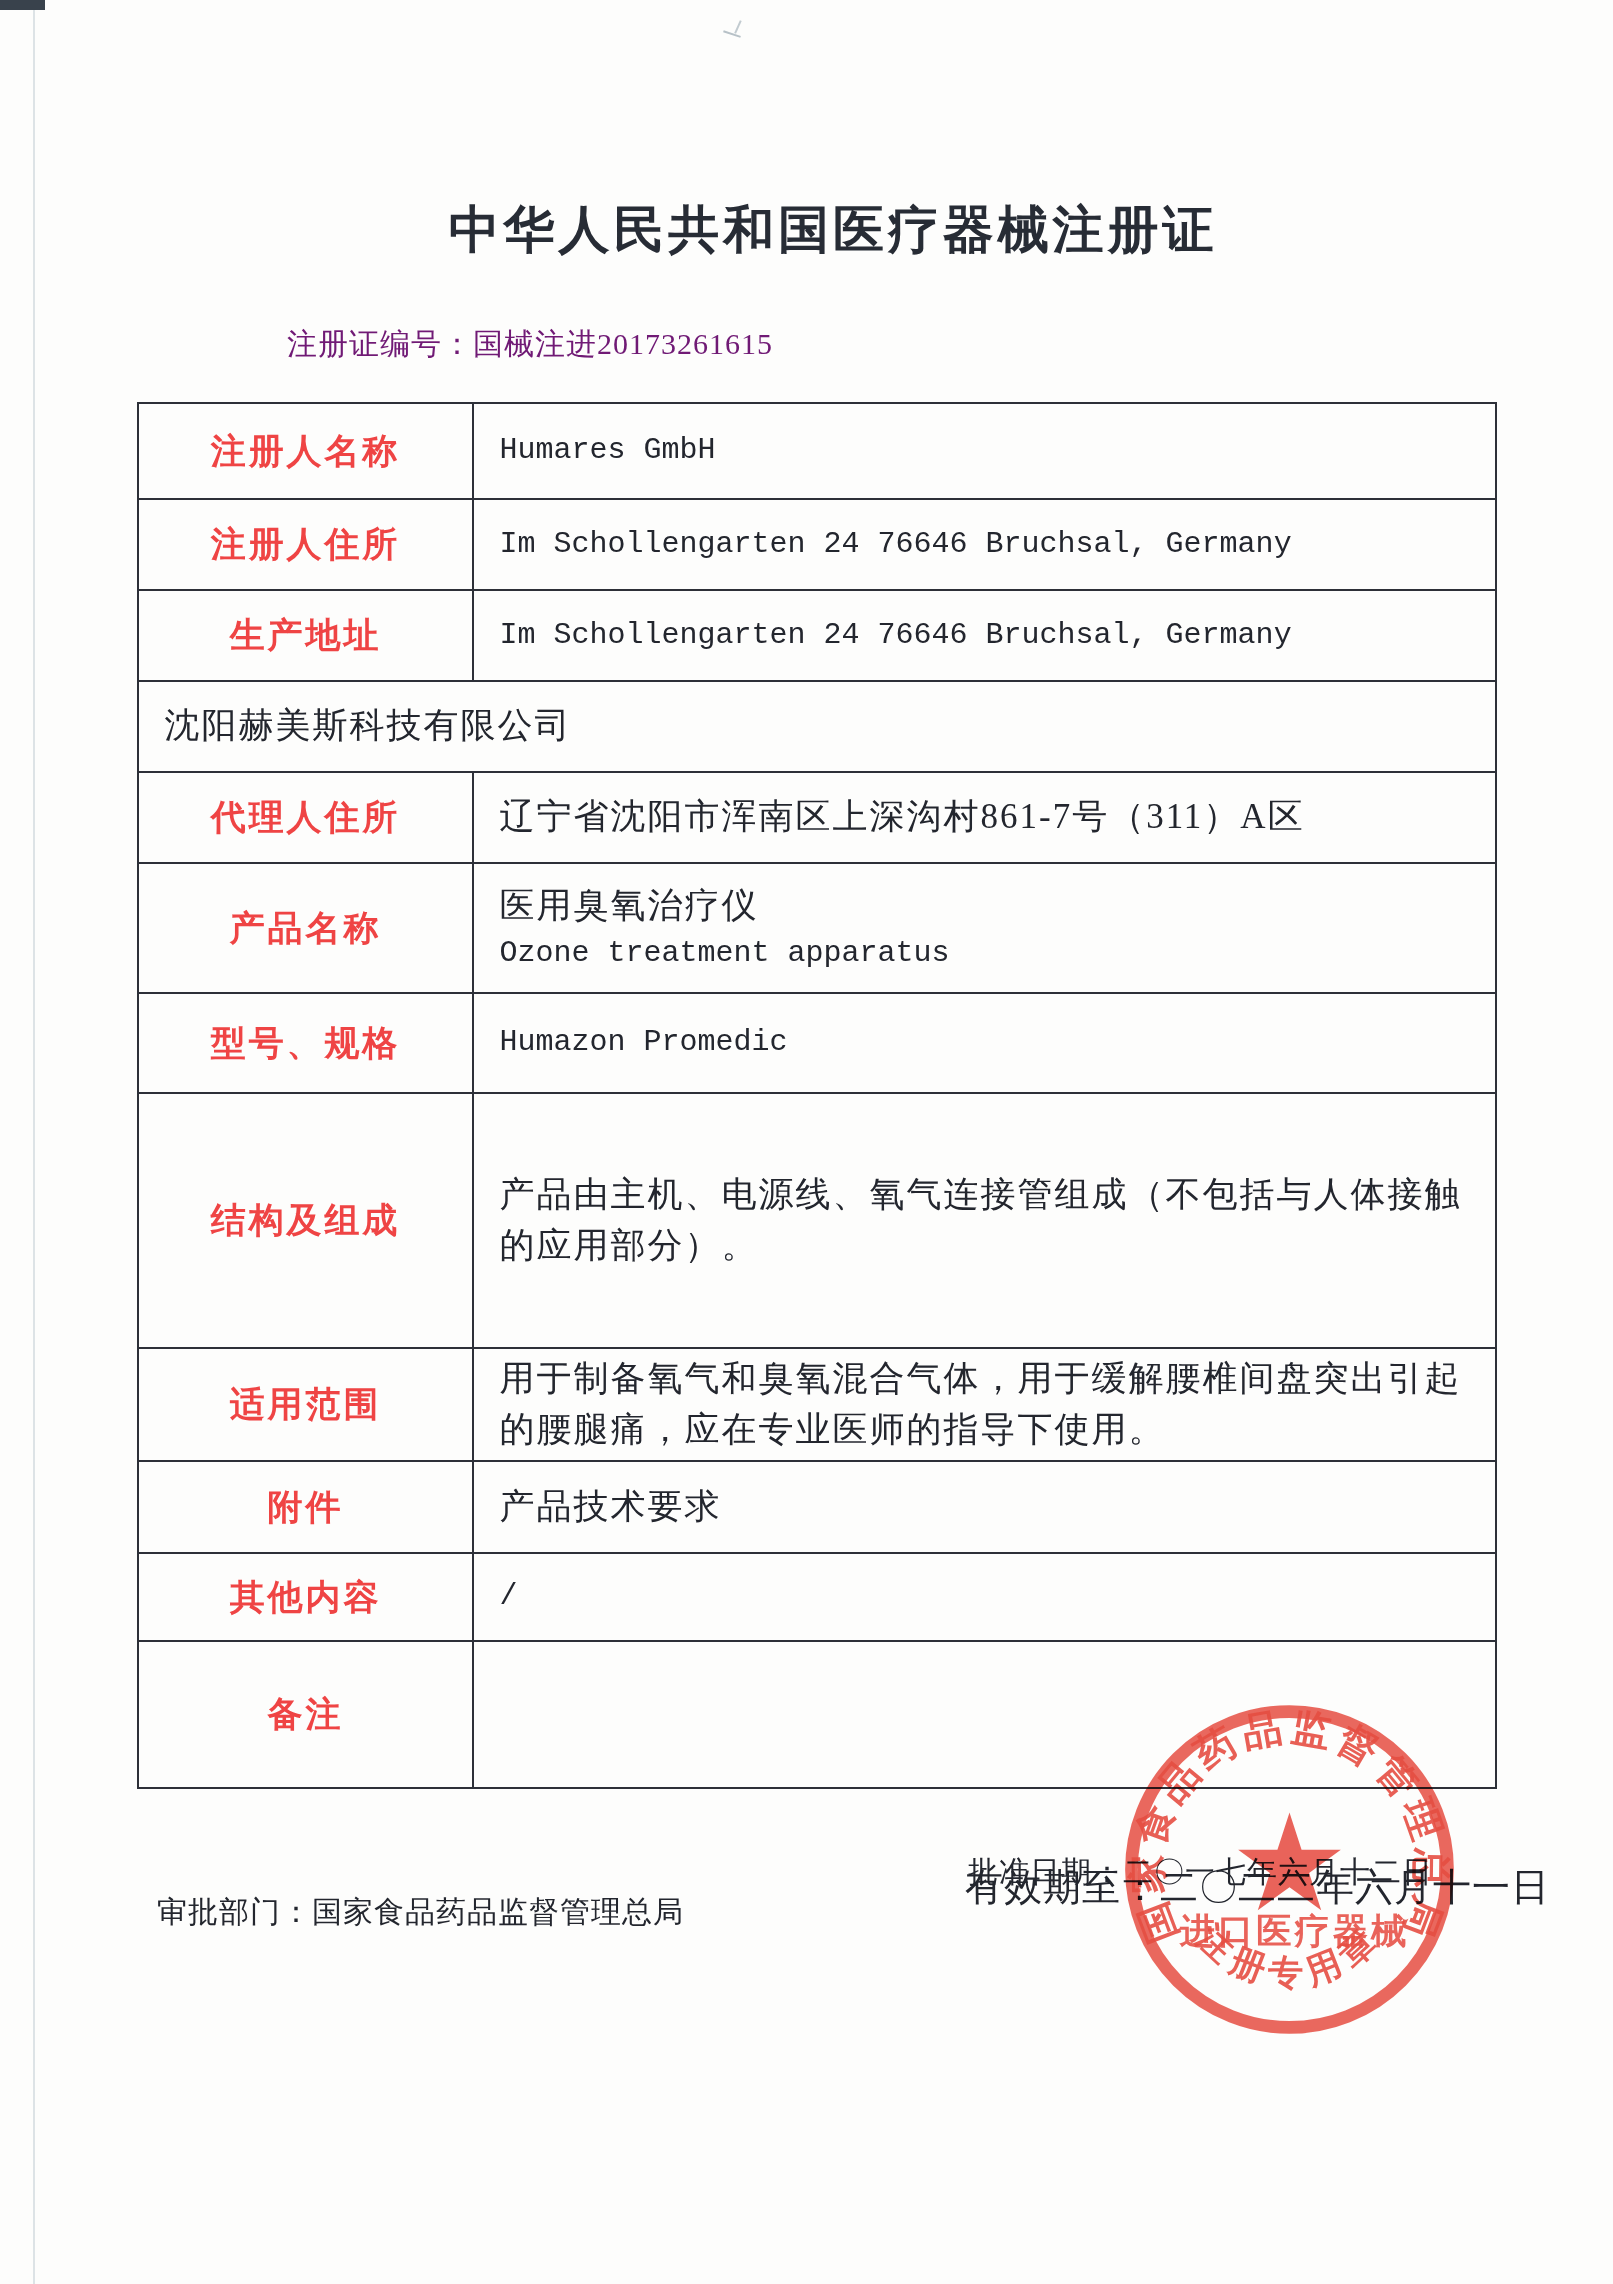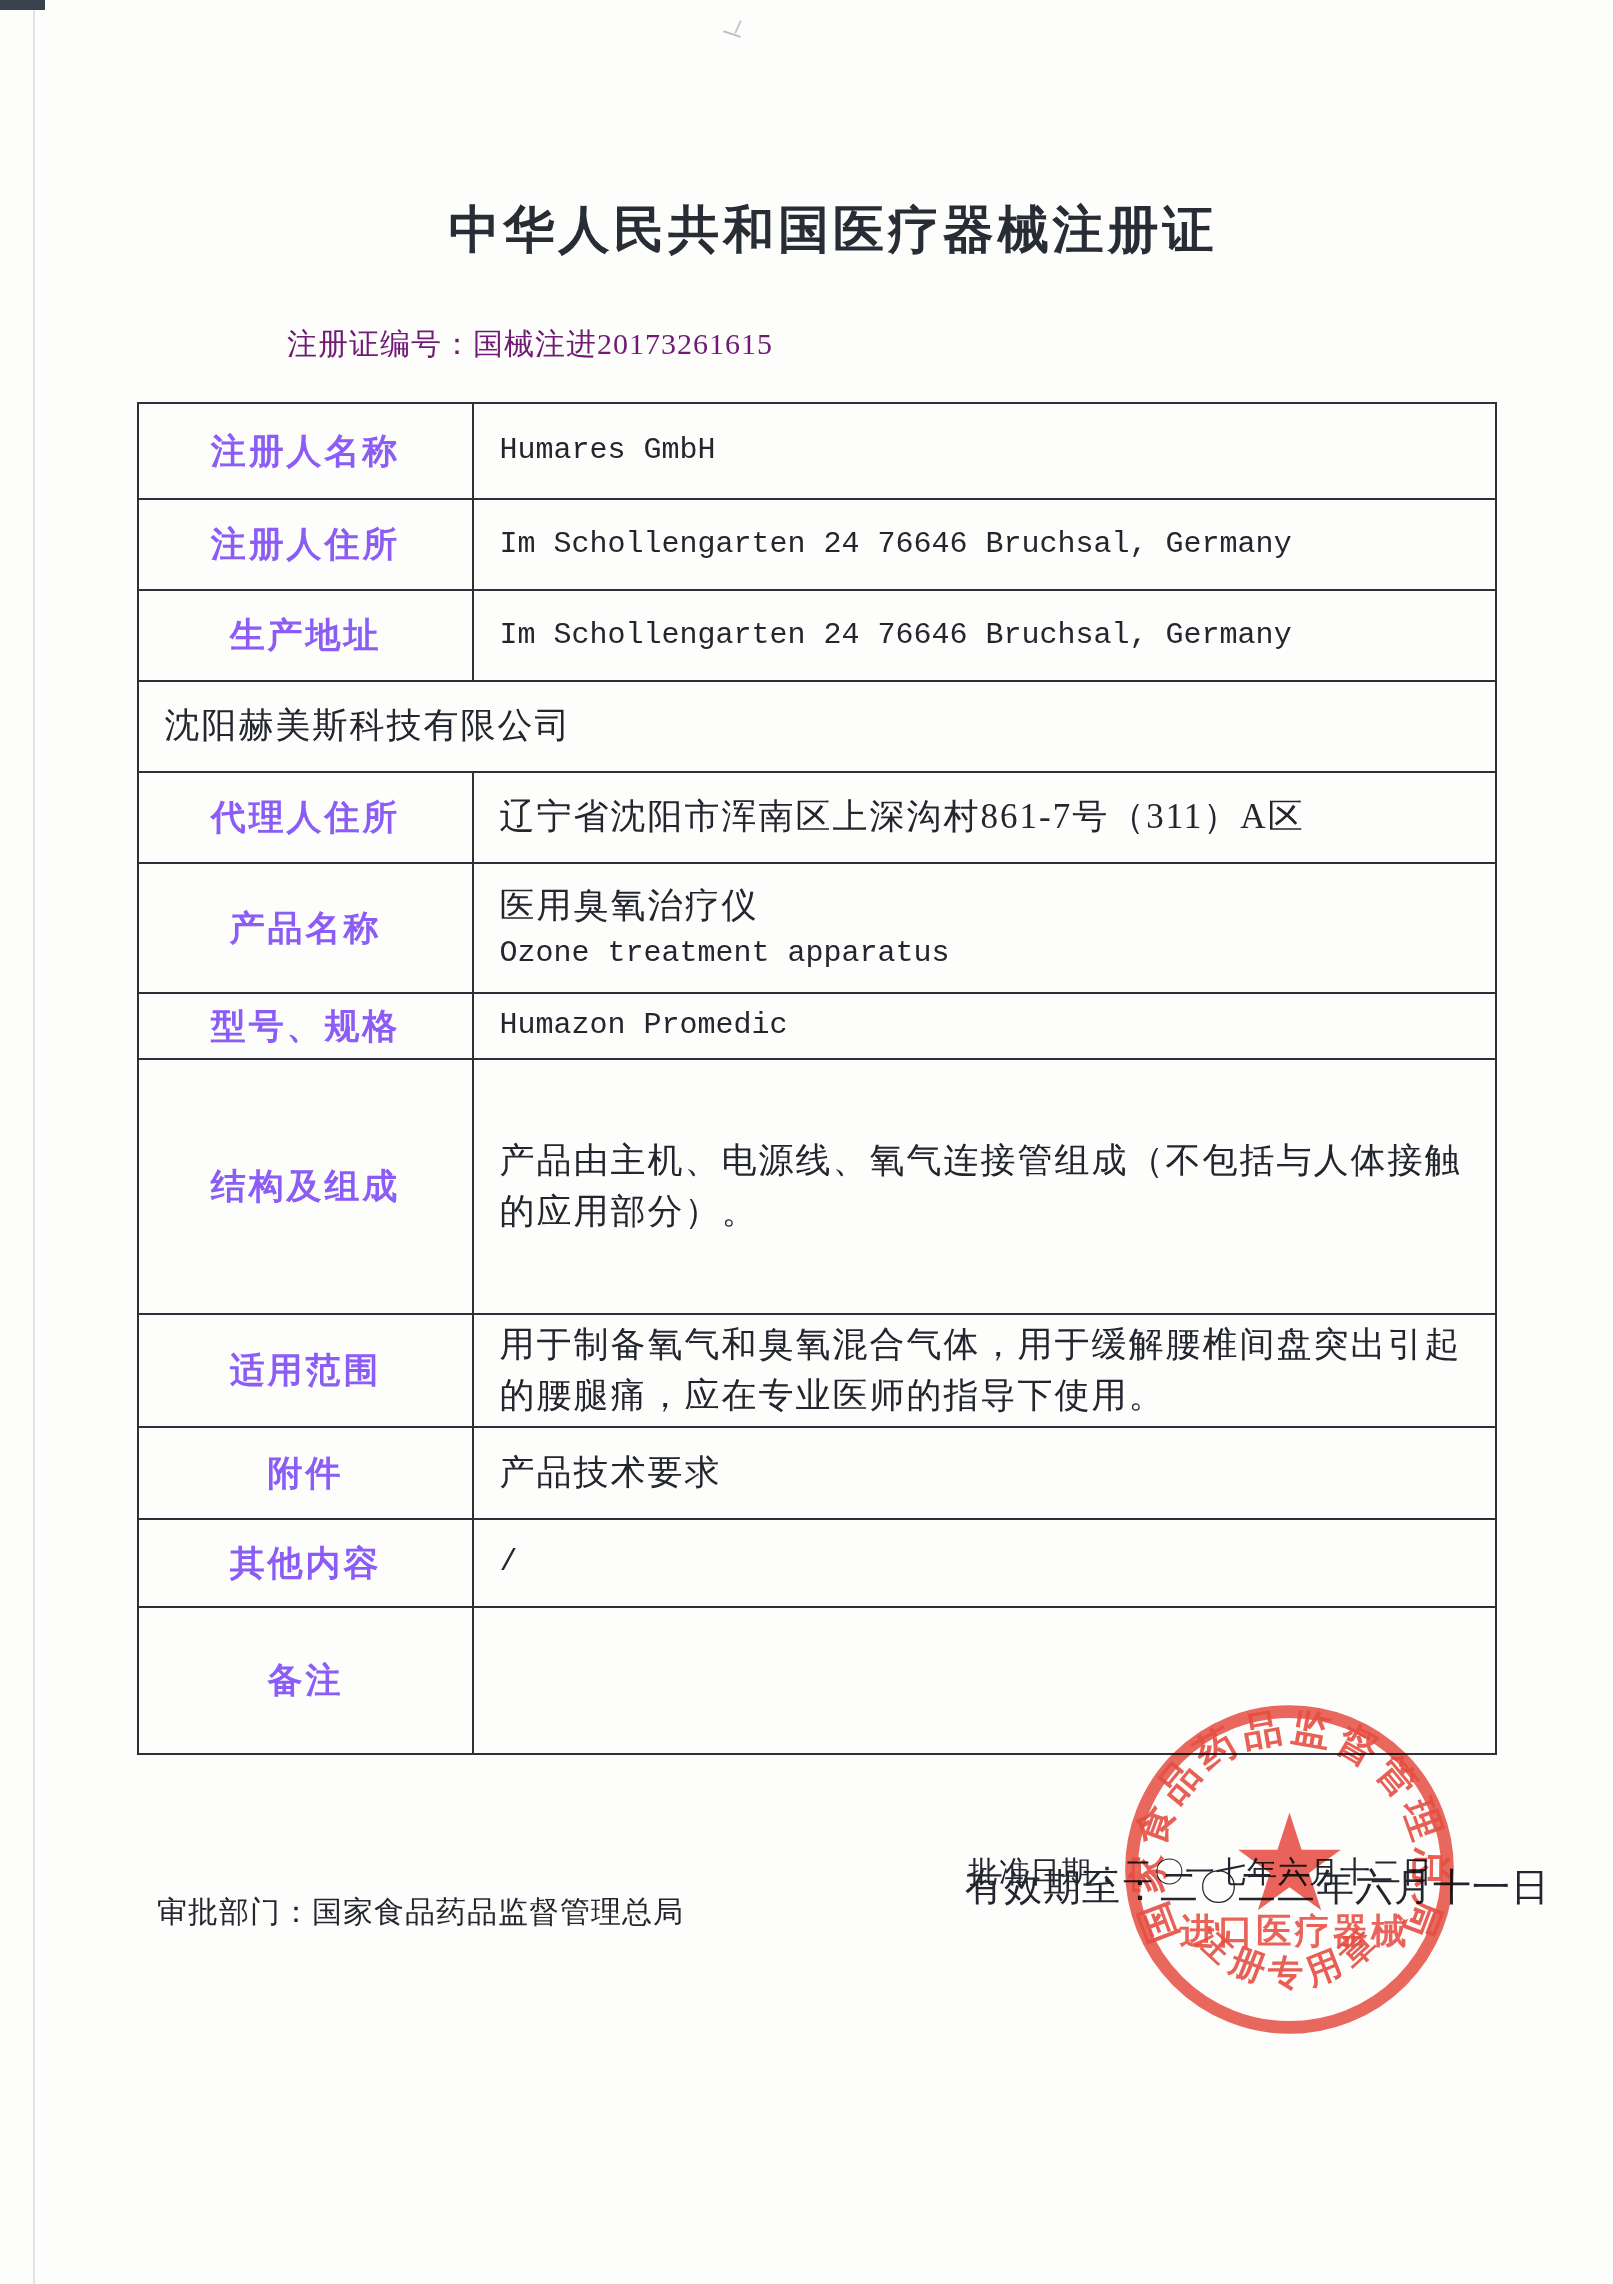--- a/index.html
+++ b/index.html
@@ -34,21 +34,21 @@
     box-sizing:border-box;
     background:transparent;
   }
   .trow{display:flex;box-sizing:border-box;}
   .trow + .trow{border-top:2.9px solid #2d3038;}
   .tlabel{
     width:335px;flex:0 0 335px;box-sizing:border-box;
     border-right:2px solid #2d3038;
     display:flex;align-items:center;justify-content:center;
     font-family:"Liberation Sans","DejaVu Sans",sans-serif;
-    font-weight:bold;font-size:35px;letter-spacing:2.9px;color:#8b5cf6;
+    font-weight:bold;font-size:35px;letter-spacing:2.9px;color:#ef4444;
     text-align:center;
   }
   .tvalue{
     flex:1;box-sizing:border-box;
     display:flex;flex-direction:column;justify-content:center;
     padding:7.8px 17.6px 7.8px 25.5px;
     font-size:35px;letter-spacing:2px;line-height:1.45;color:#23262e;
   }
   .latin{
     font-family:Liberation Mono, monospace;
@@ -120,21 +120,21 @@
     </div>
 
     <div class="trow" style="height:130px">
       <div class="tlabel">产品名称</div>
       <div class="tvalue">
         <span class="vline">医用臭氧治疗仪</span>
         <span class="vline latin">Ozone treatment apparatus</span>
       </div>
     </div>
 
-    <div class="trow" style="height:66px">
+    <div class="trow" style="height:100px">
       <div class="tlabel">型号、规格</div>
       <div class="tvalue latin">Humazon Promedic</div>
     </div>
 
     <div class="trow" style="height:255px">
       <div class="tlabel">结构及组成</div>
       <div class="tvalue">产品由主机、电源线、氧气连接管组成（不包括与人体接触的应用部分）。</div>
     </div>
 
     <div class="trow" style="height:113px">

